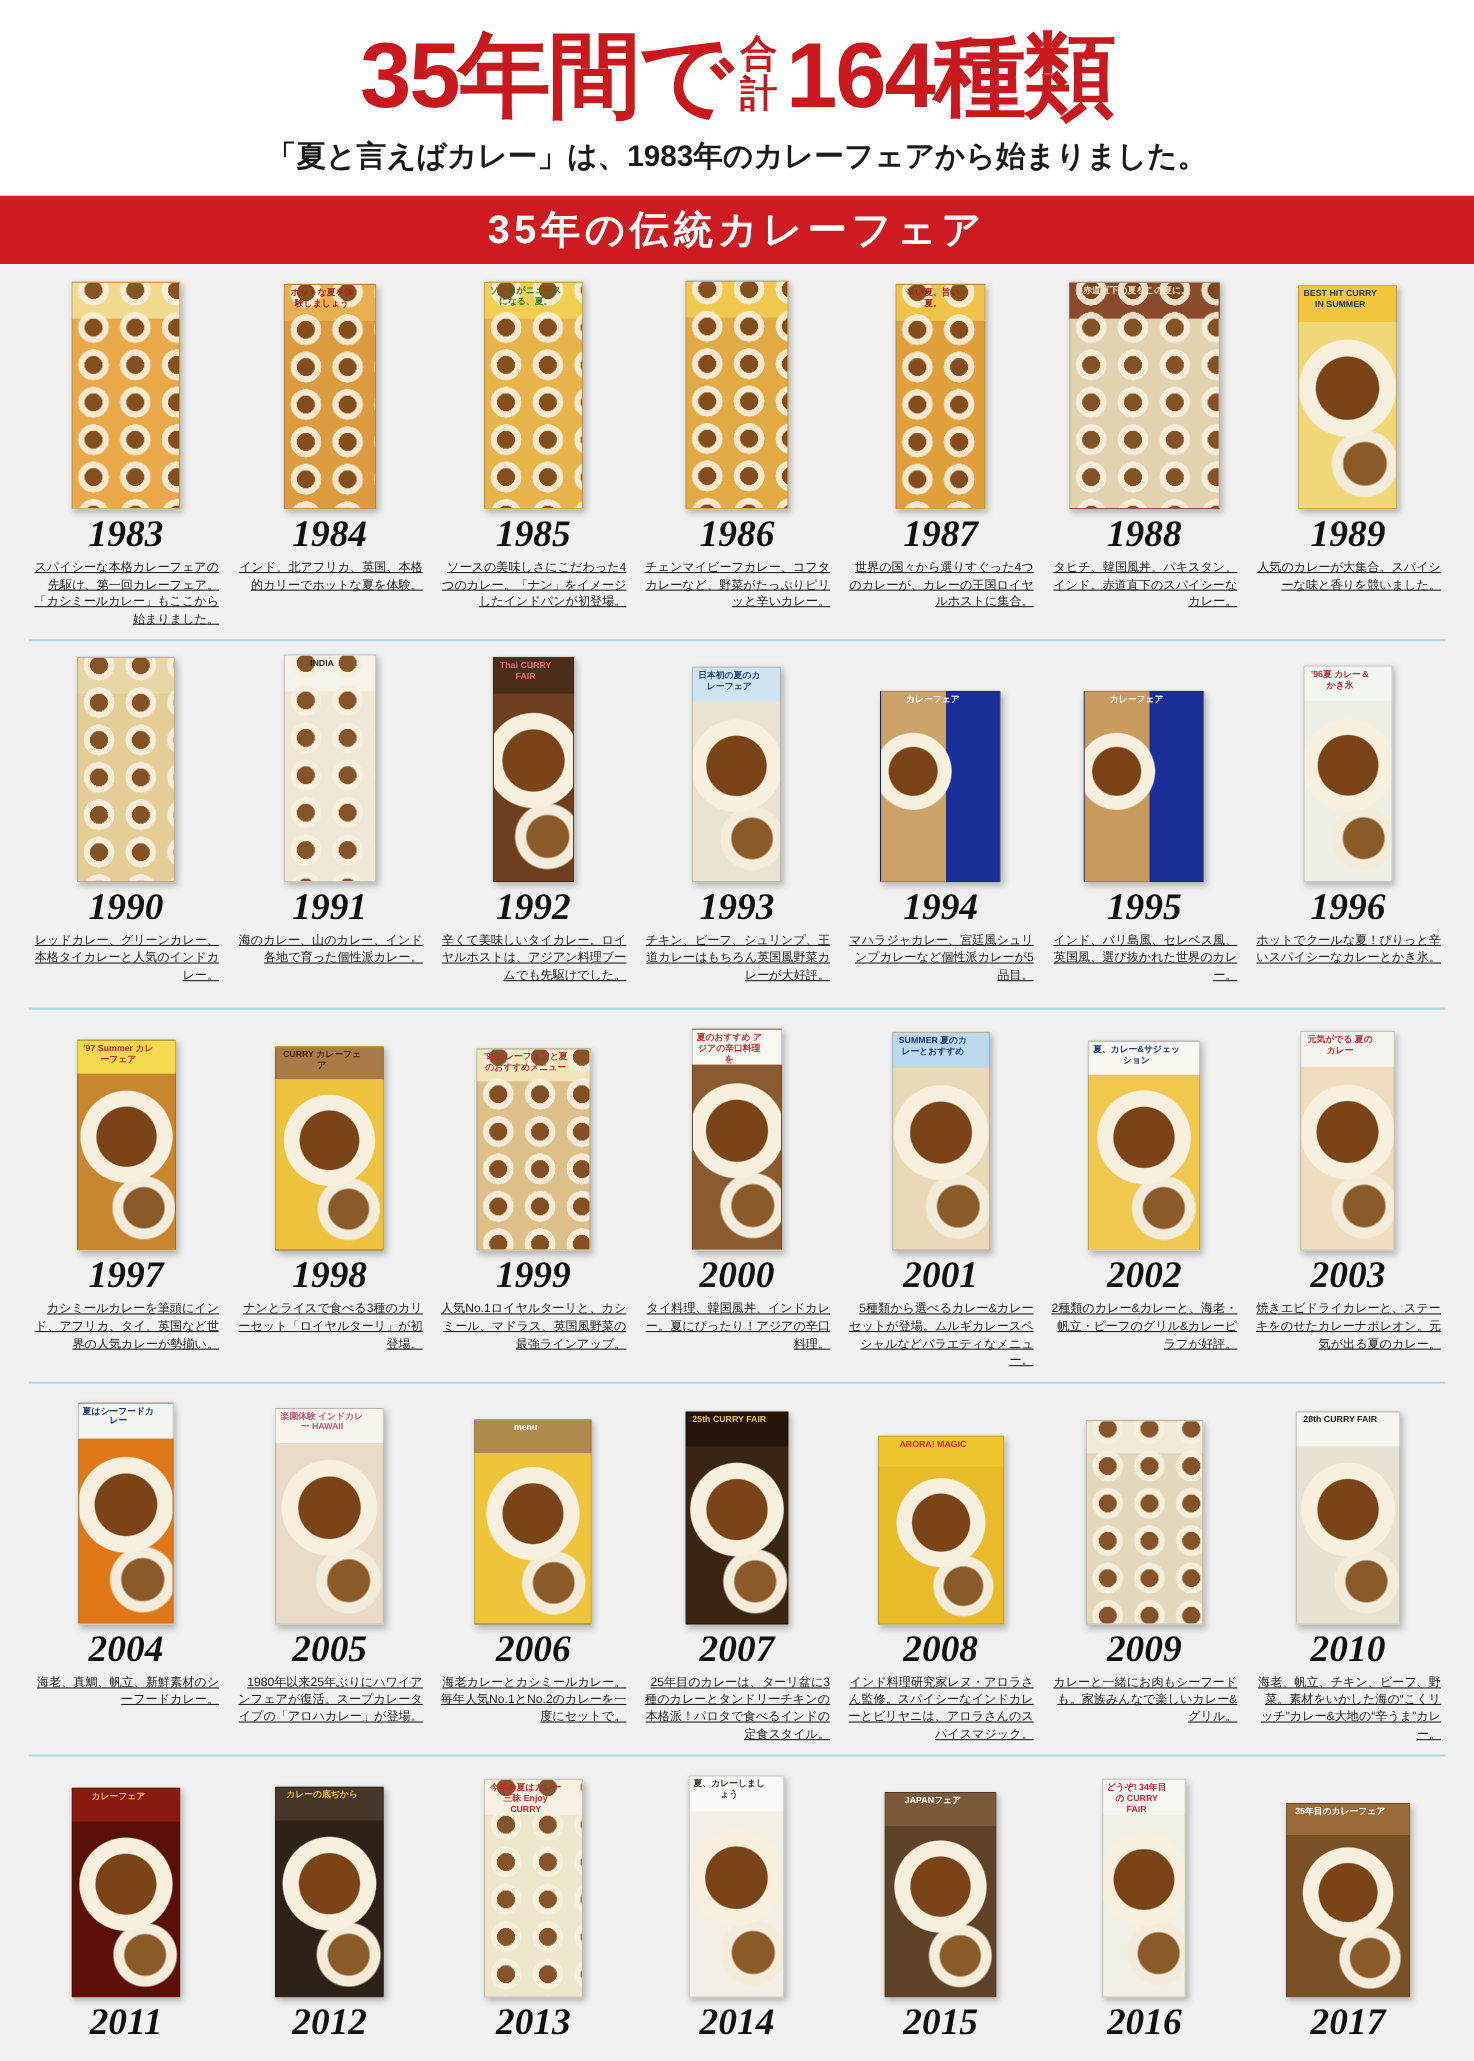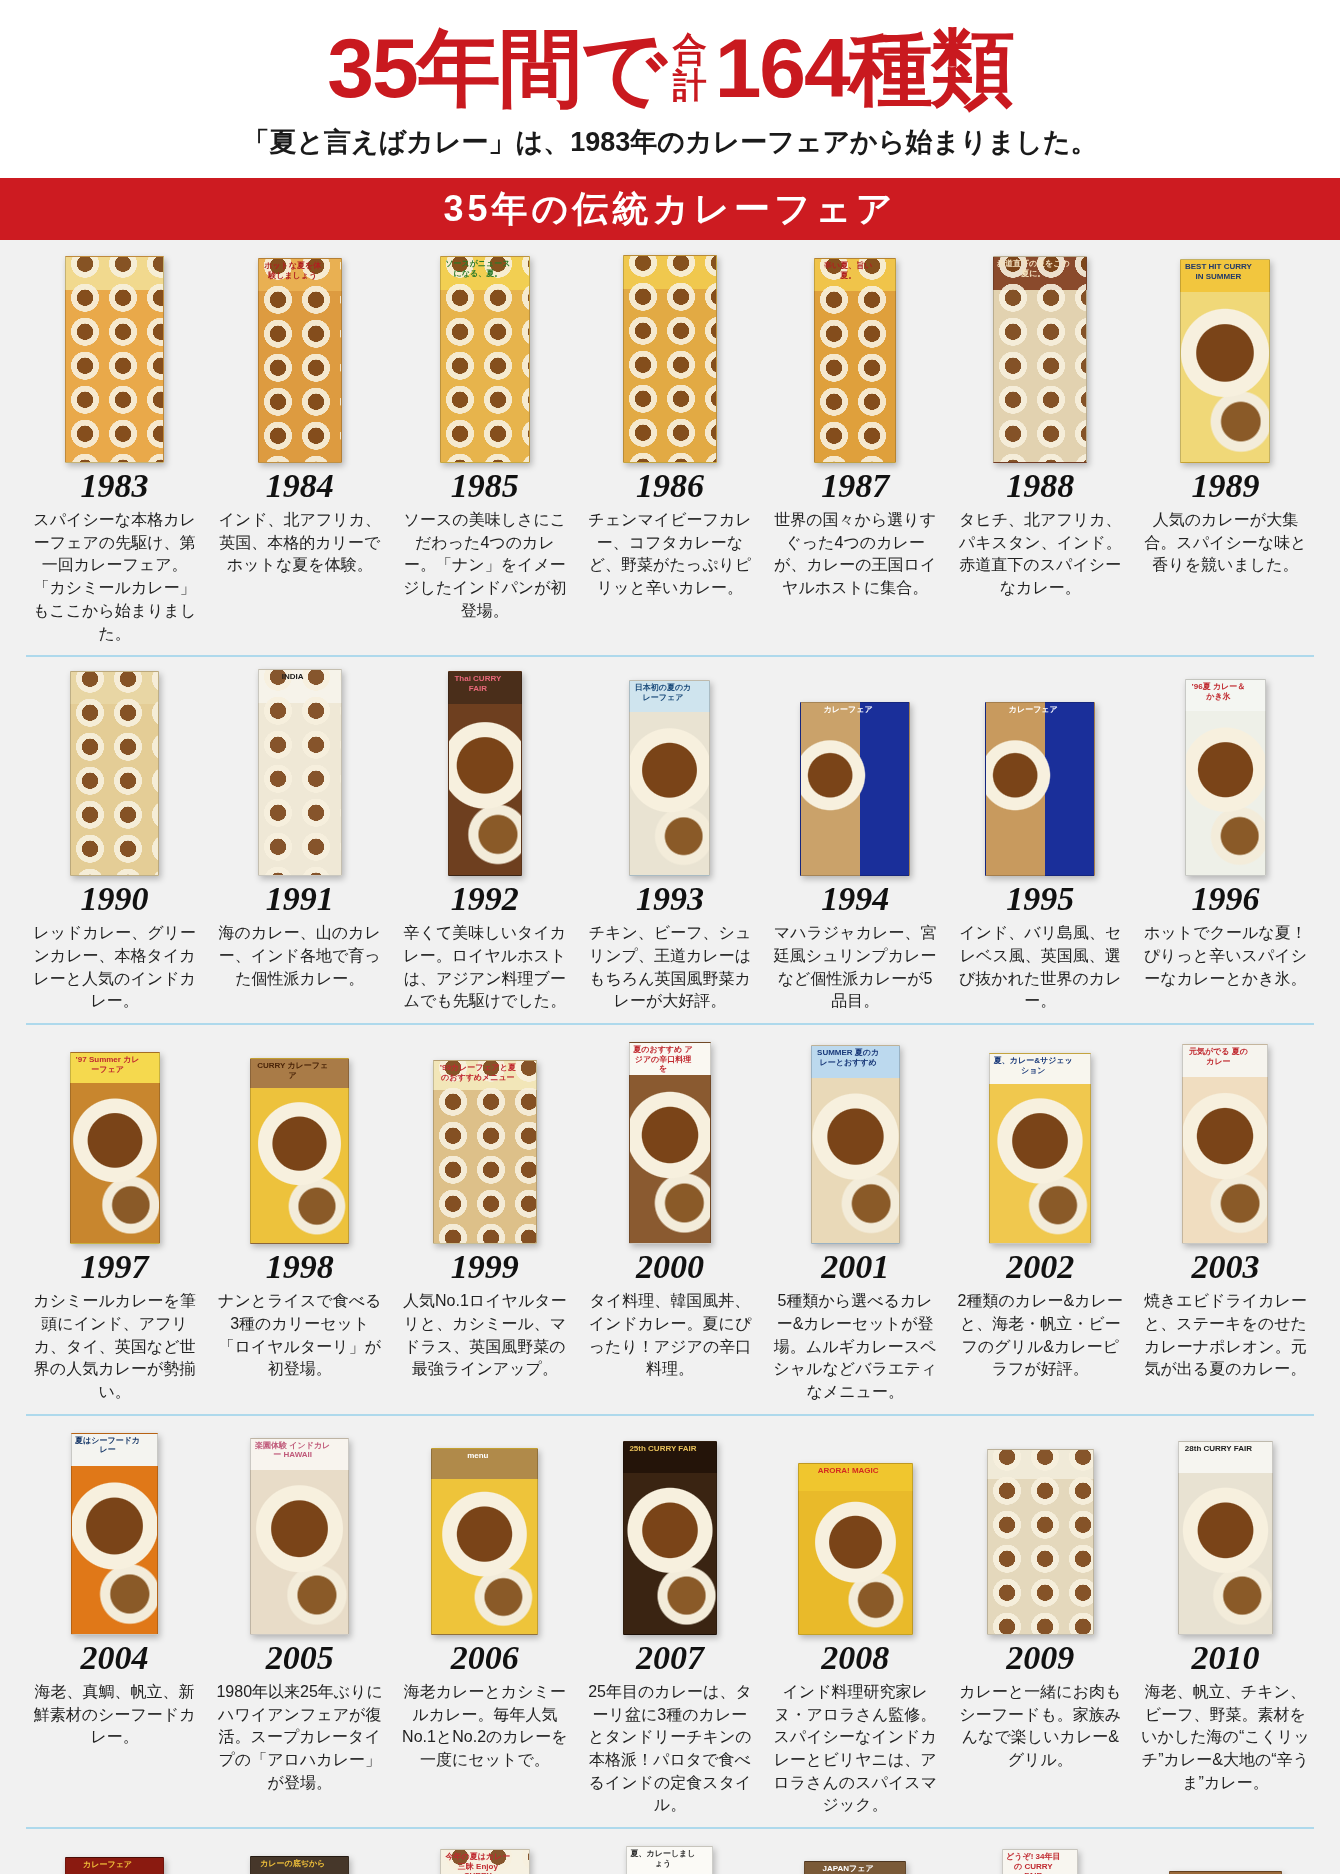--- a/index.html
+++ b/index.html
@@ -30,22 +30,22 @@
   .p-photo .poster-fill{
     background-image:
       radial-gradient(circle at 50% 46%, #7a4418 0 24%, #f7f0de 25% 37%, rgba(0,0,0,0) 38%),
       radial-gradient(circle at 68% 80%, #8a5a28 0 11%, #f3ecda 12% 17%, rgba(0,0,0,0) 18%);}
   .p-split .poster-fill{
     background-image:radial-gradient(circle at 27% 42%, #7a4418 0 17%, #f7f0de 18% 27%, rgba(0,0,0,0) 28%);}
   .poster-label{position:absolute;top:2px;left:2px;right:16px;font-size:8px;font-weight:bold;
     text-align:center;line-height:1.2;z-index:2;}
   .year{margin-top:6px;font-family:"Liberation Serif","DejaVu Serif",serif;font-style:italic;
     font-weight:bold;font-size:34px;color:#111;line-height:1;}
-  .desc{margin-top:6px;width:100%;padding:0 4px;box-sizing:border-box;font-size:16px;
-    line-height:1.42;color:#222;text-align:center;min-height:58px;}
+  .desc{margin-top:6px;width:100%;padding:0 4px;box-sizing:border-box;font-size:11px;
+    line-height:1.42;color:#222;text-align:right;min-height:58px;text-decoration:underline;}
 </style>
 </head>
 <body>
 
 <div class="page">
 
   <header class="header">
     <div class="title-line">
       <span class="title-seg">35年間で</span>
       <span class="title-stack">
@@ -106,27 +106,27 @@
             <div class="poster p-menu" style="width: 80px; height: 203px; background: linear-gradient(rgb(240, 196, 74) 0px, rgb(240, 196, 74) 16%, rgb(223, 160, 60) 16%, rgb(223, 160, 60) 100%);">
               <div class="poster-fill"></div>
               <span class="poster-label" style="color: rgb(176, 32, 32);">辛い夏、旨い夏。</span>
             </div>
           </div>
           <div class="year">1987</div>
           <div class="desc">世界の国々から選りすぐった4つのカレーが、カレーの王国ロイヤルホストに集合。</div>
         </div>
         <div class="cell">
           <div class="poster-area">
-            <div class="poster p-menu" style="width: 92px; height: 205px; background: linear-gradient(rgb(138, 74, 44) 0px, rgb(138, 74, 44) 16%, rgb(226, 210, 176) 16%, rgb(226, 210, 176) 100%);">
+            <div class="poster p-menu" style="width: 92px; height: 205px; background: linear-gradient(rgb(138, 74, 44) 0px, rgb(138, 74, 44) 16%, rgb(226, 210, 176) 16%, rgb(226, 210, 176) 100%); padding-left: 43px;">
               <div class="poster-fill"></div>
               <span class="poster-label" style="color: rgb(244, 226, 192);">赤道直下の夏をこの夏に。</span>
             </div>
           </div>
           <div class="year">1988</div>
-          <div class="desc">タヒチ、北アフリカ、パキスタン、インド。赤道直下のスパイシーなカレー。</div>
+          <div class="desc">タヒチ、韓国風丼、パキスタン、インド。赤道直下のスパイシーなカレー。</div>
         </div>
         <div class="cell">
           <div class="poster-area">
             <div class="poster p-photo" style="width: 88px; height: 202px; background: linear-gradient(rgb(242, 198, 62) 0px, rgb(242, 198, 62) 16%, rgb(240, 216, 120) 16%, rgb(240, 216, 120) 100%);">
               <div class="poster-fill"></div>
               <span class="poster-label" style="color: rgb(34, 58, 106);">BEST HIT CURRY IN SUMMER</span>
             </div>
           </div>
           <div class="year">1989</div>
           <div class="desc">人気のカレーが大集合。スパイシーな味と香りを競いました。</div>

